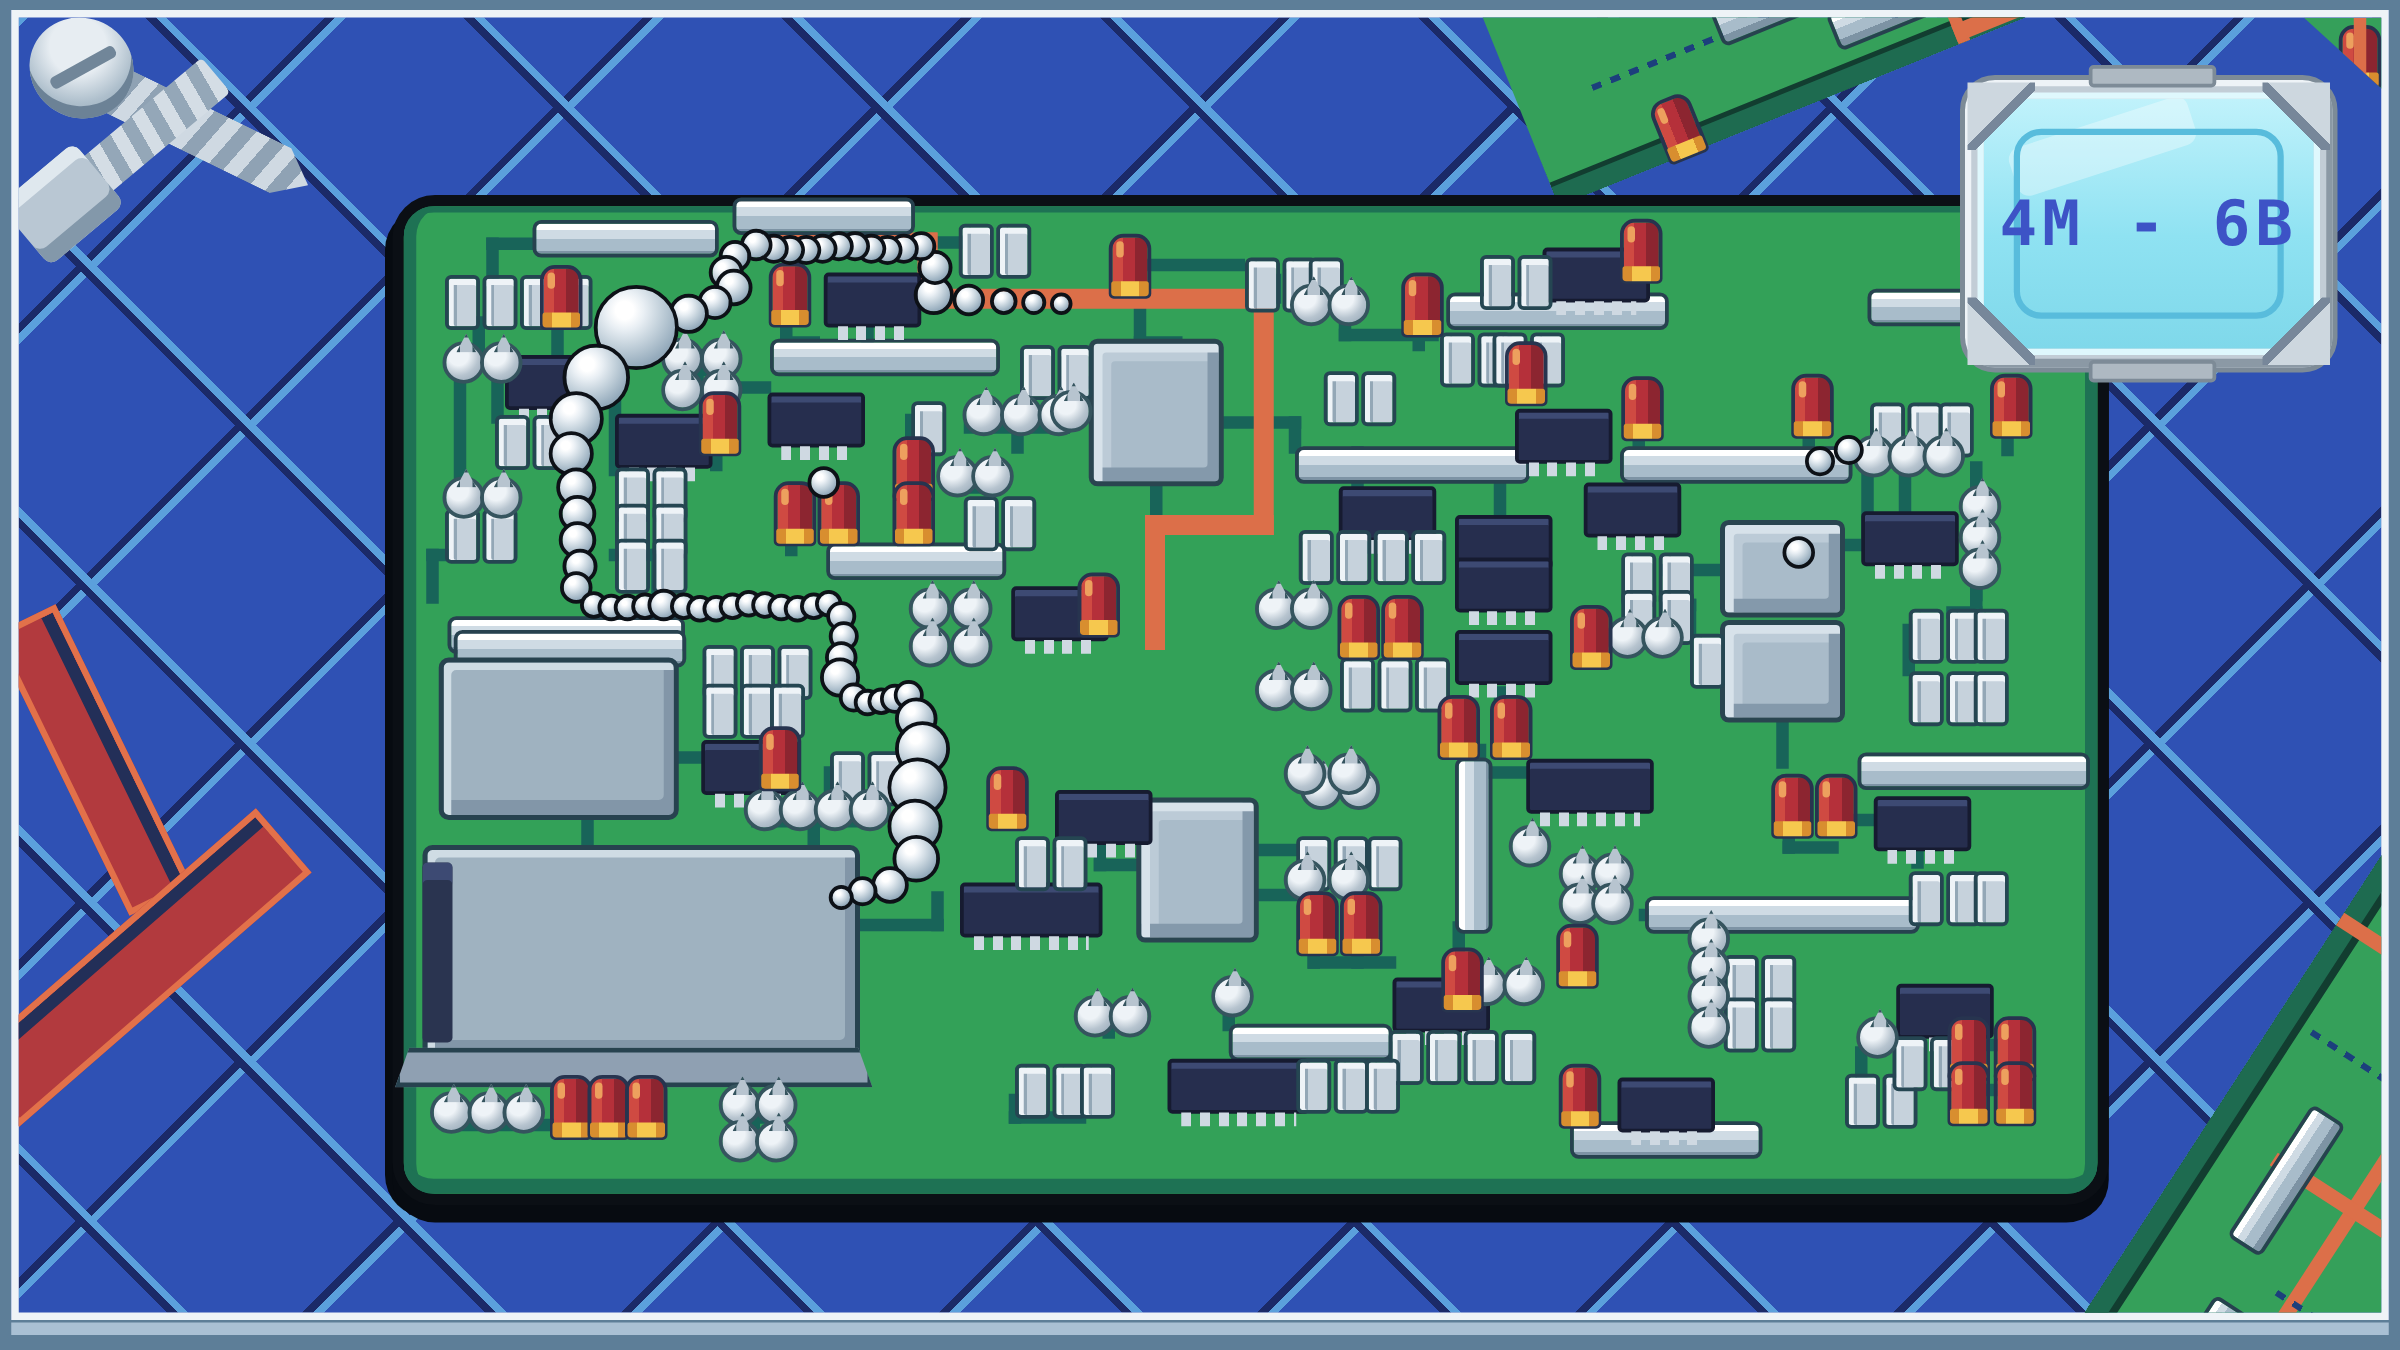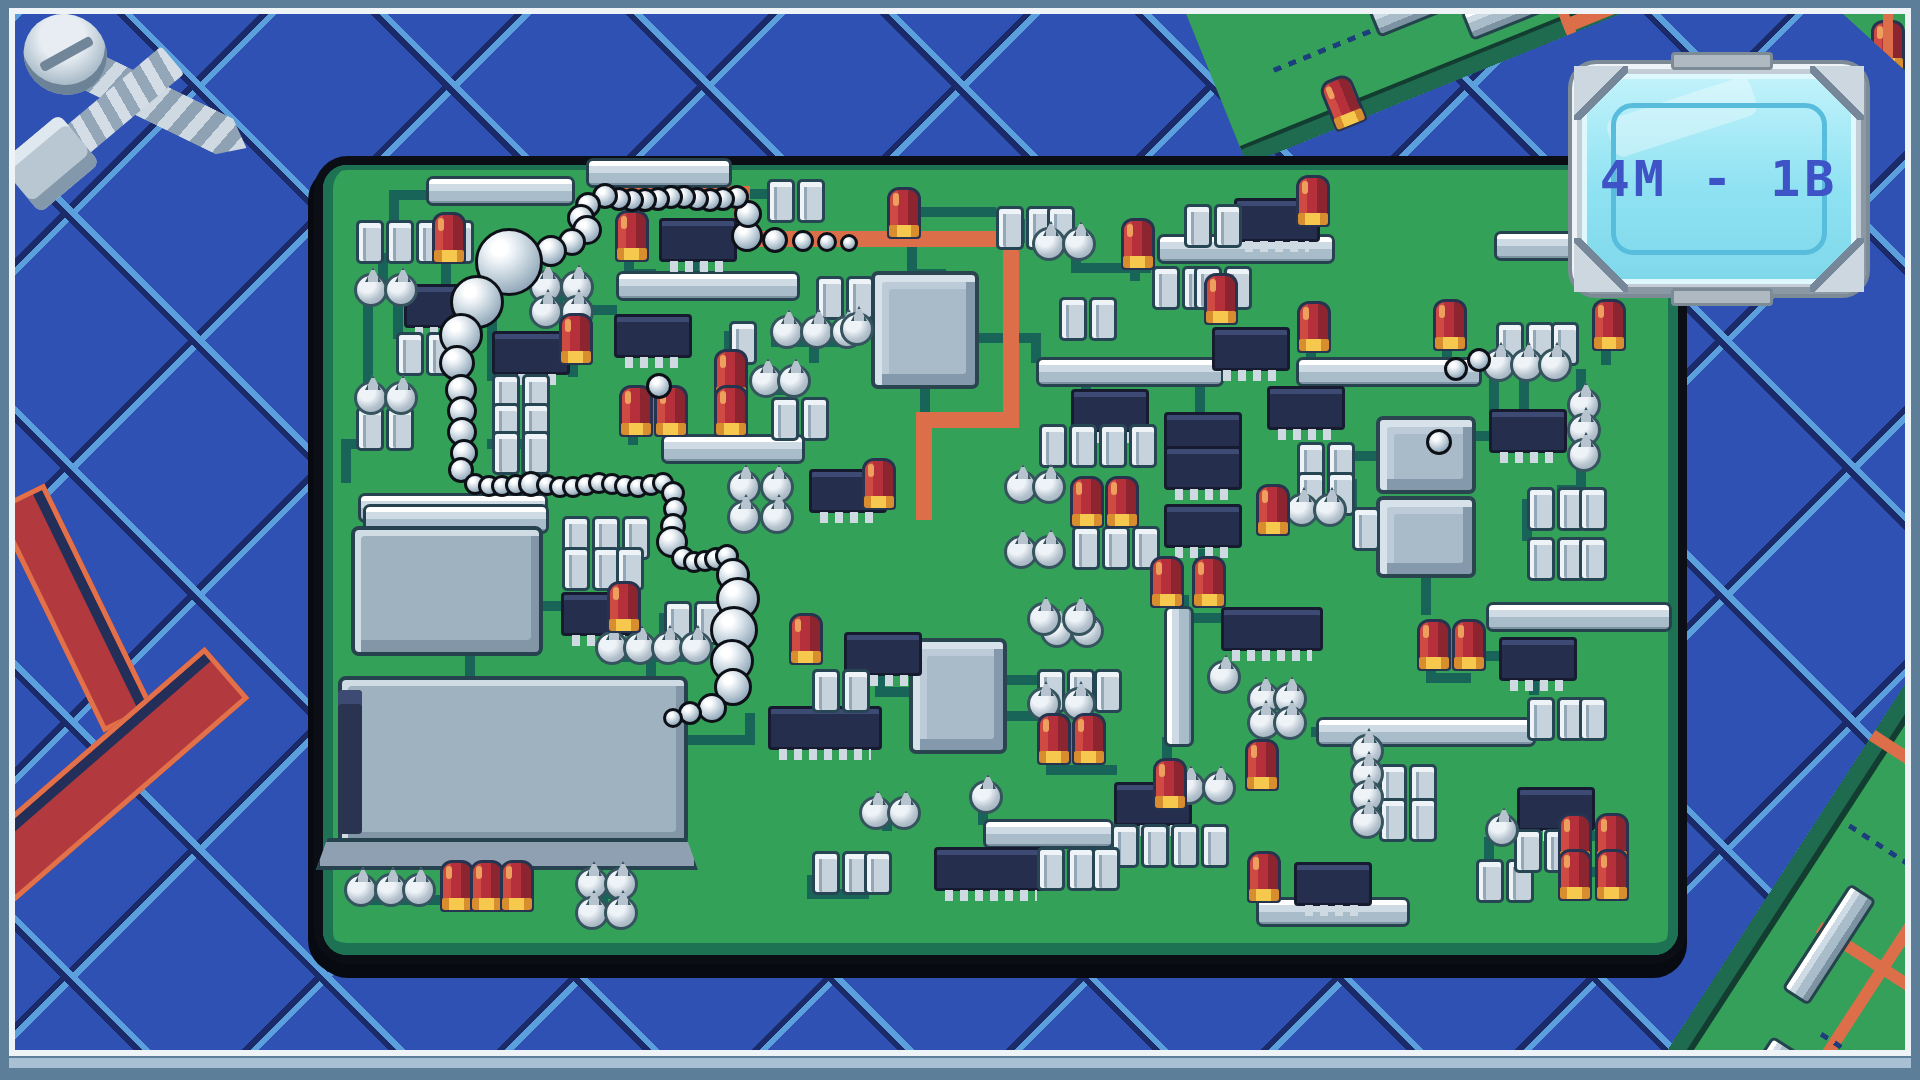--- a/index.html
+++ b/index.html
@@ -555,21 +555,21 @@
         <div class="ball" style="left: 648px; top: 694px; width: 14px; height: 14px; position: absolute;"></div>
       </div>
 
     <div id="badge">
       <div class="bframe"></div>
       <div class="tab t"></div>
       <div class="tab b"></div>
       <div class="glass">
         <div class="shine"></div>
         <div class="ring"></div>
-        <div class="txt">4M - 1B</div>
+        <div class="txt">4M - 6B</div>
       </div>
       <div class="corner tl"></div>
       <div class="corner tr"></div>
       <div class="corner br"></div>
       <div class="corner bl"></div>
     </div>
 
   </div>
   <div id="frame-band"></div>
 </div>

